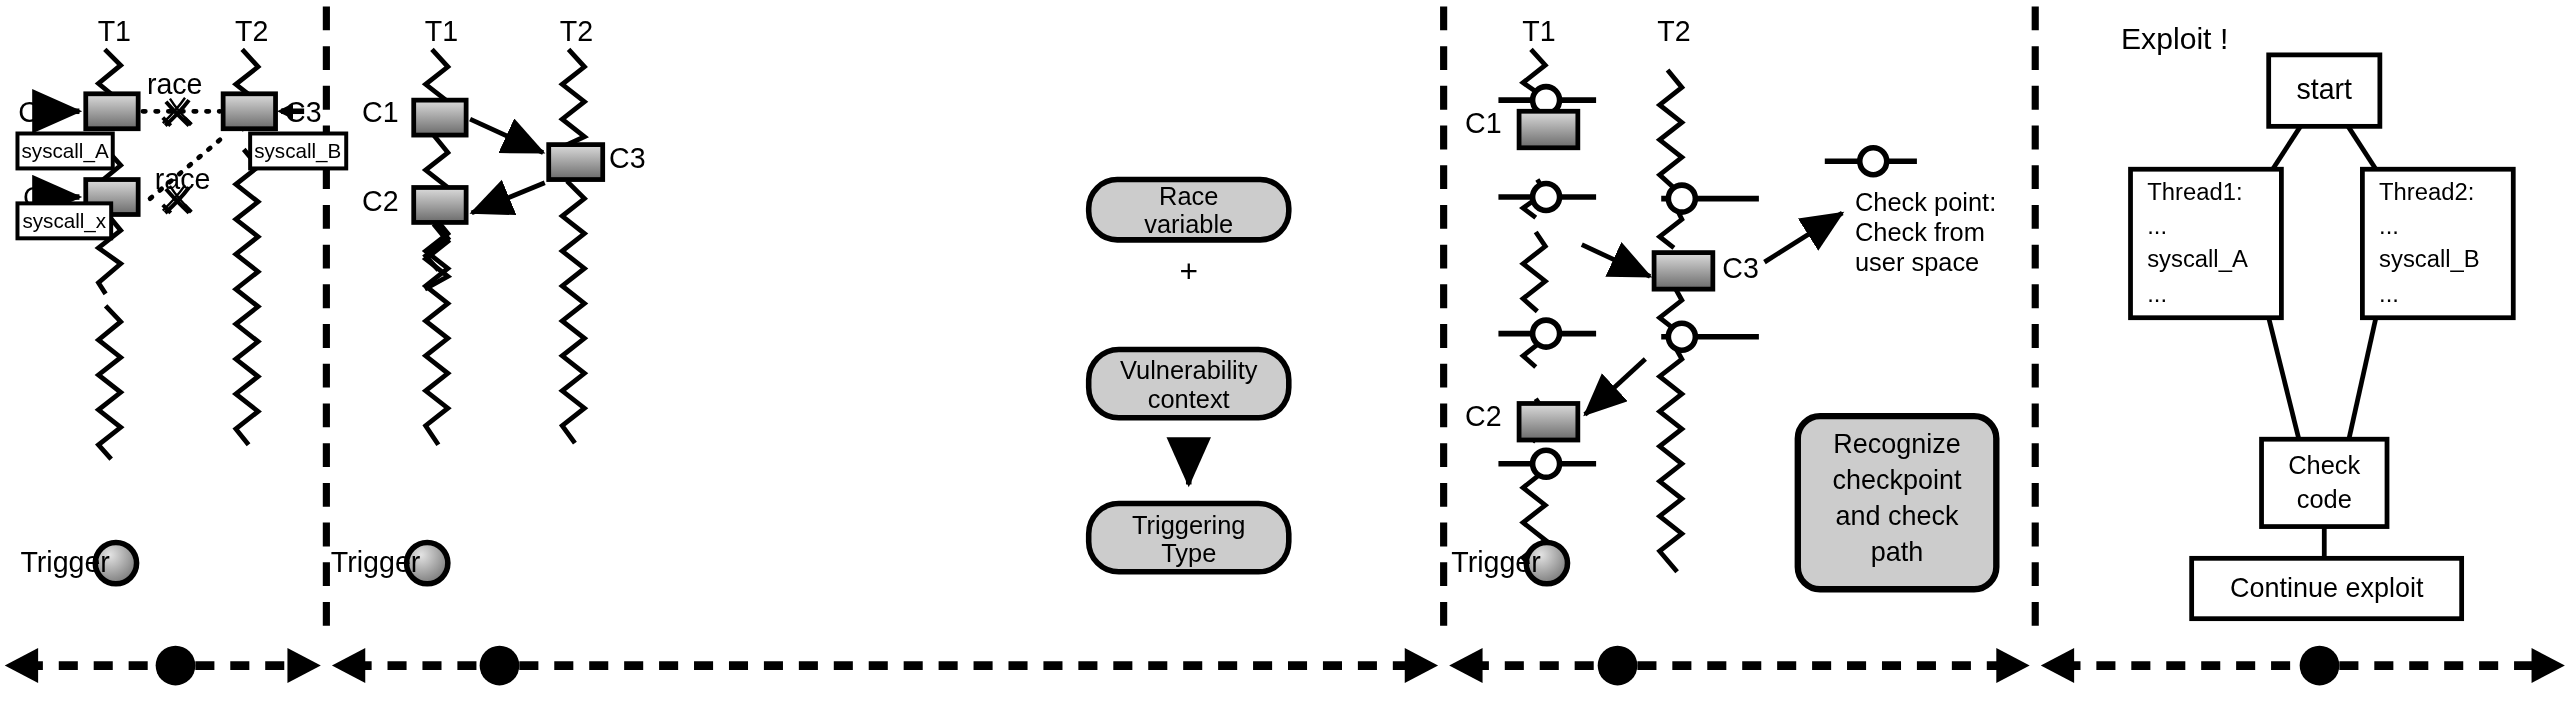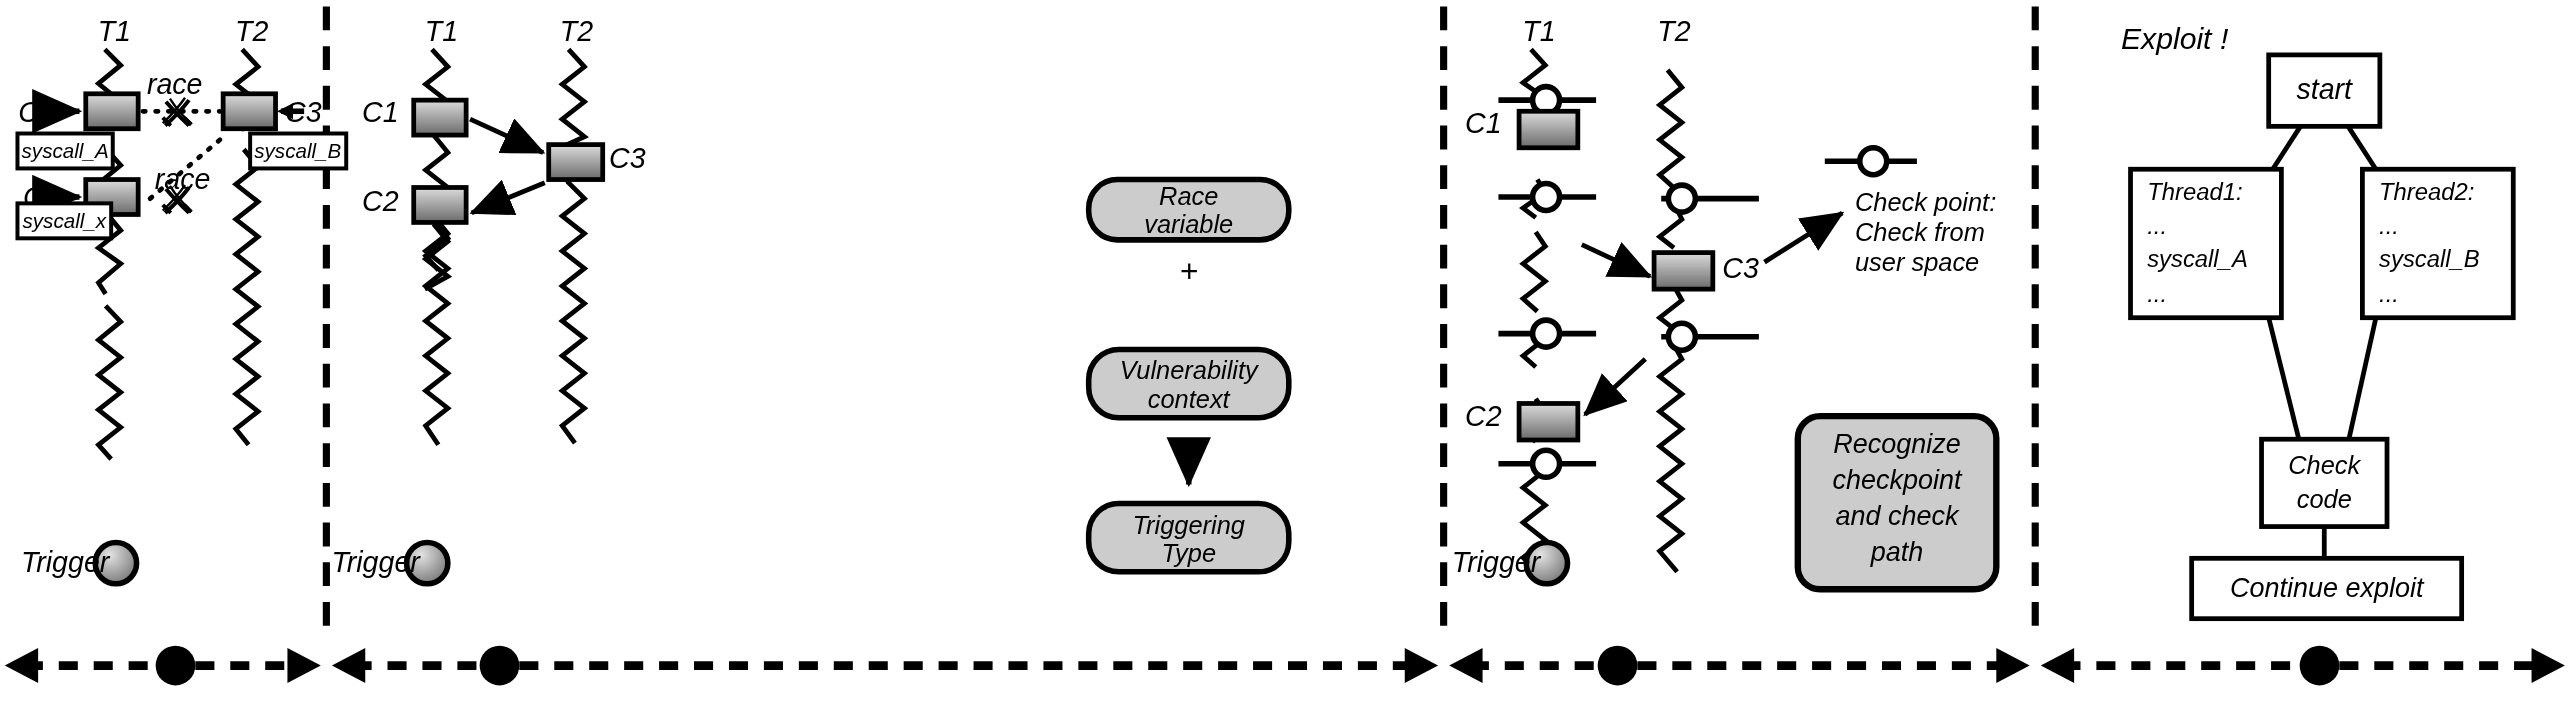--- a/index.html
+++ b/index.html
@@ -1,17 +1,17 @@
 <!DOCTYPE html>
 <html style="font-size:12.7px"><head>
 <meta charset="utf-8">
 <style>
   html,body{margin:0;padding:0;background:#fff;}
   body{width:2576px;height:722px;font-family:"Liberation Sans",sans-serif;overflow:hidden;}
-  #stage{position:relative;width:2576px;height:722px;background:#fff;font-style:italic;}
+  #stage{position:relative;width:2576px;height:722px;background:#fff;}
   svg.layer{position:absolute;left:0;top:0;width:2576px;height:722px;}
   .txt{font-family:"Liberation Sans",sans-serif;fill:#000;}
 </style>
 </head>
 <body>
 
 <div id="stage">
 
 <svg class="layer" viewBox="0 0 3244 909">
   <defs>

